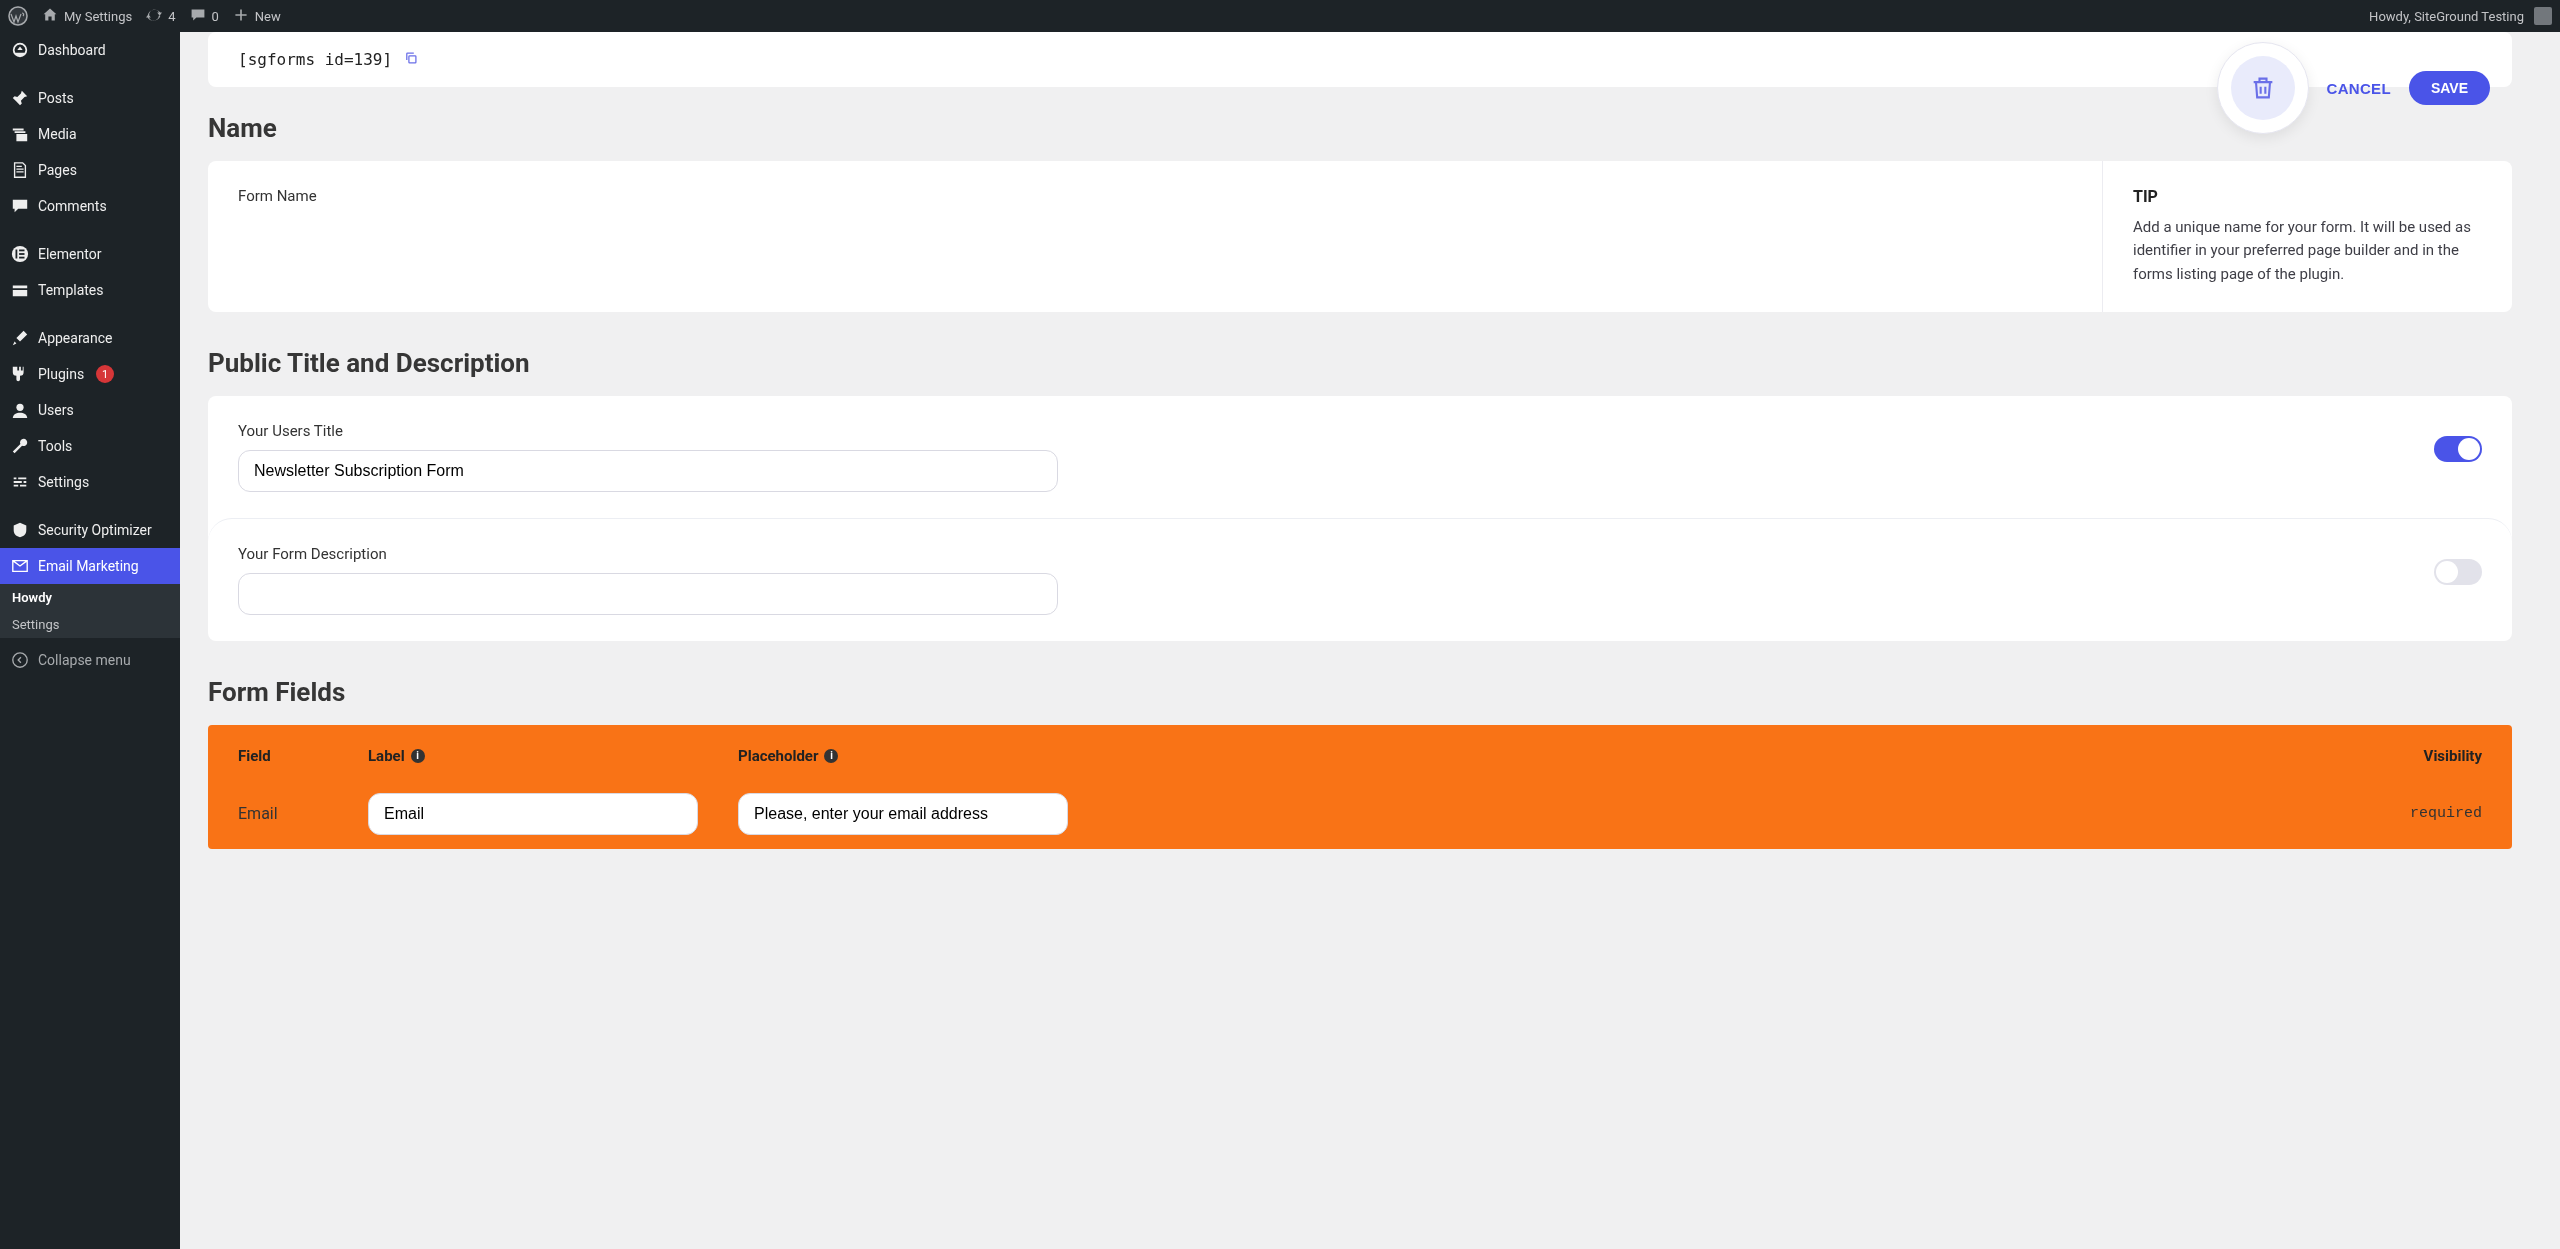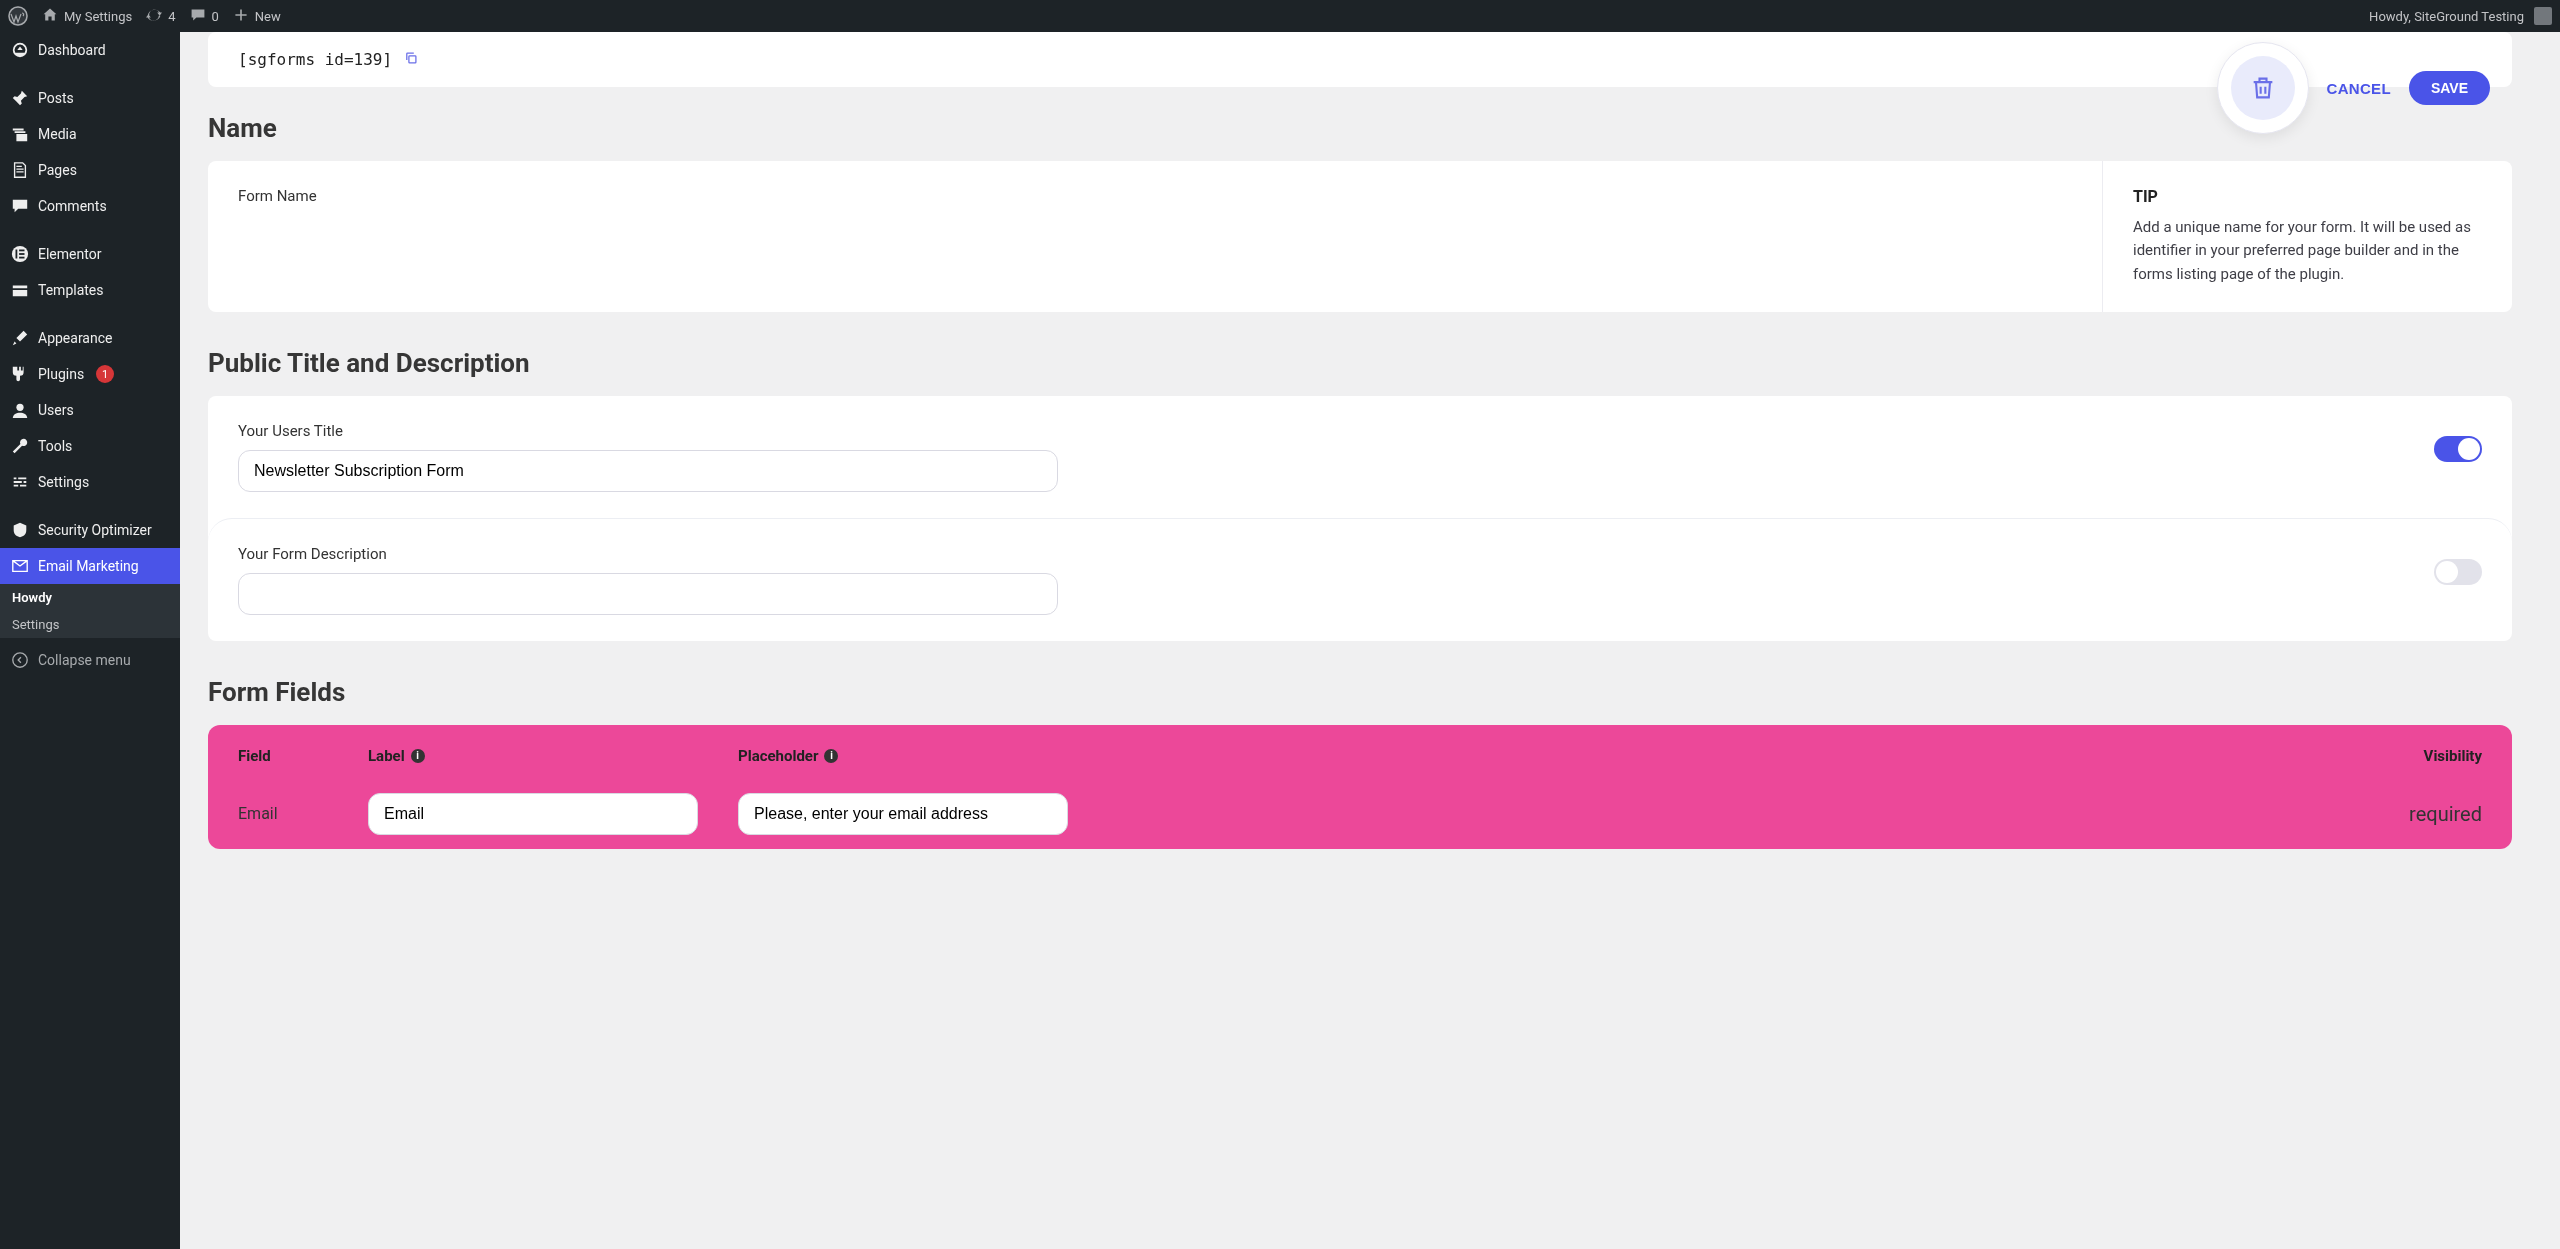--- a/index.html
+++ b/index.html
@@ -207,38 +207,38 @@
   position: absolute;
   width: 22px; height: 22px;
   border-radius: 50%;
   background: #fff;
   top: 2px;
 }
 .toggle.on .toggle-knob { right: 2px; }
 .toggle.off .toggle-knob { left: 2px; }
 
 
-.fields-card { background:#ec4899; border-radius:12px; padding: 22px 30px 0; }
+.fields-card { background:#f97316; border-radius:4px; padding: 22px 30px 0; }
 .fields-header { display:flex; font-weight:700; font-size:15px; color:#222; padding-bottom: 14px; }
 .col-field { width: 130px; }
 .col-label { width: 370px; display:flex; align-items:center; gap:6px; }
 .col-placeholder { width: 370px; display:flex; align-items:center; gap:6px; }
 .col-visibility { margin-left:auto; text-align:left; }
 .info-dot { width:14px; height:14px; border-radius:50%; background:#333; color:#fff; font-size:10px; display:inline-flex; align-items:center; justify-content:center; font-weight:700; }
 .fields-row { display:flex; align-items:center; padding: 14px 0; }
 .fields-row .cell-input {
   width: 330px;
   padding: 11px 15px;
   font-size: 16px;
   border: 1px solid #d9d9e2;
   border-radius: 12px;
   outline: none;
 }
 .fields-row .col-field { font-size:16px; color:#333; }
-.fields-row .col-visibility { font-size:20px; color:#333; }
+.fields-row .col-visibility { font-size:15px; color:#333;font-family:Liberation Mono, monospace; }
 </style>
 </head>
 <body>
 
 <div class="admin-bar">
   <div class="admin-bar-left">
     <span class="admin-bar-item">
       <span class="wp-logo">
           <svg viewBox="0 0 20 20" fill="#a7aaad">
             <circle cx="10" cy="10" r="9" fill="none" stroke="#a7aaad" stroke-width="1.5"></circle>

